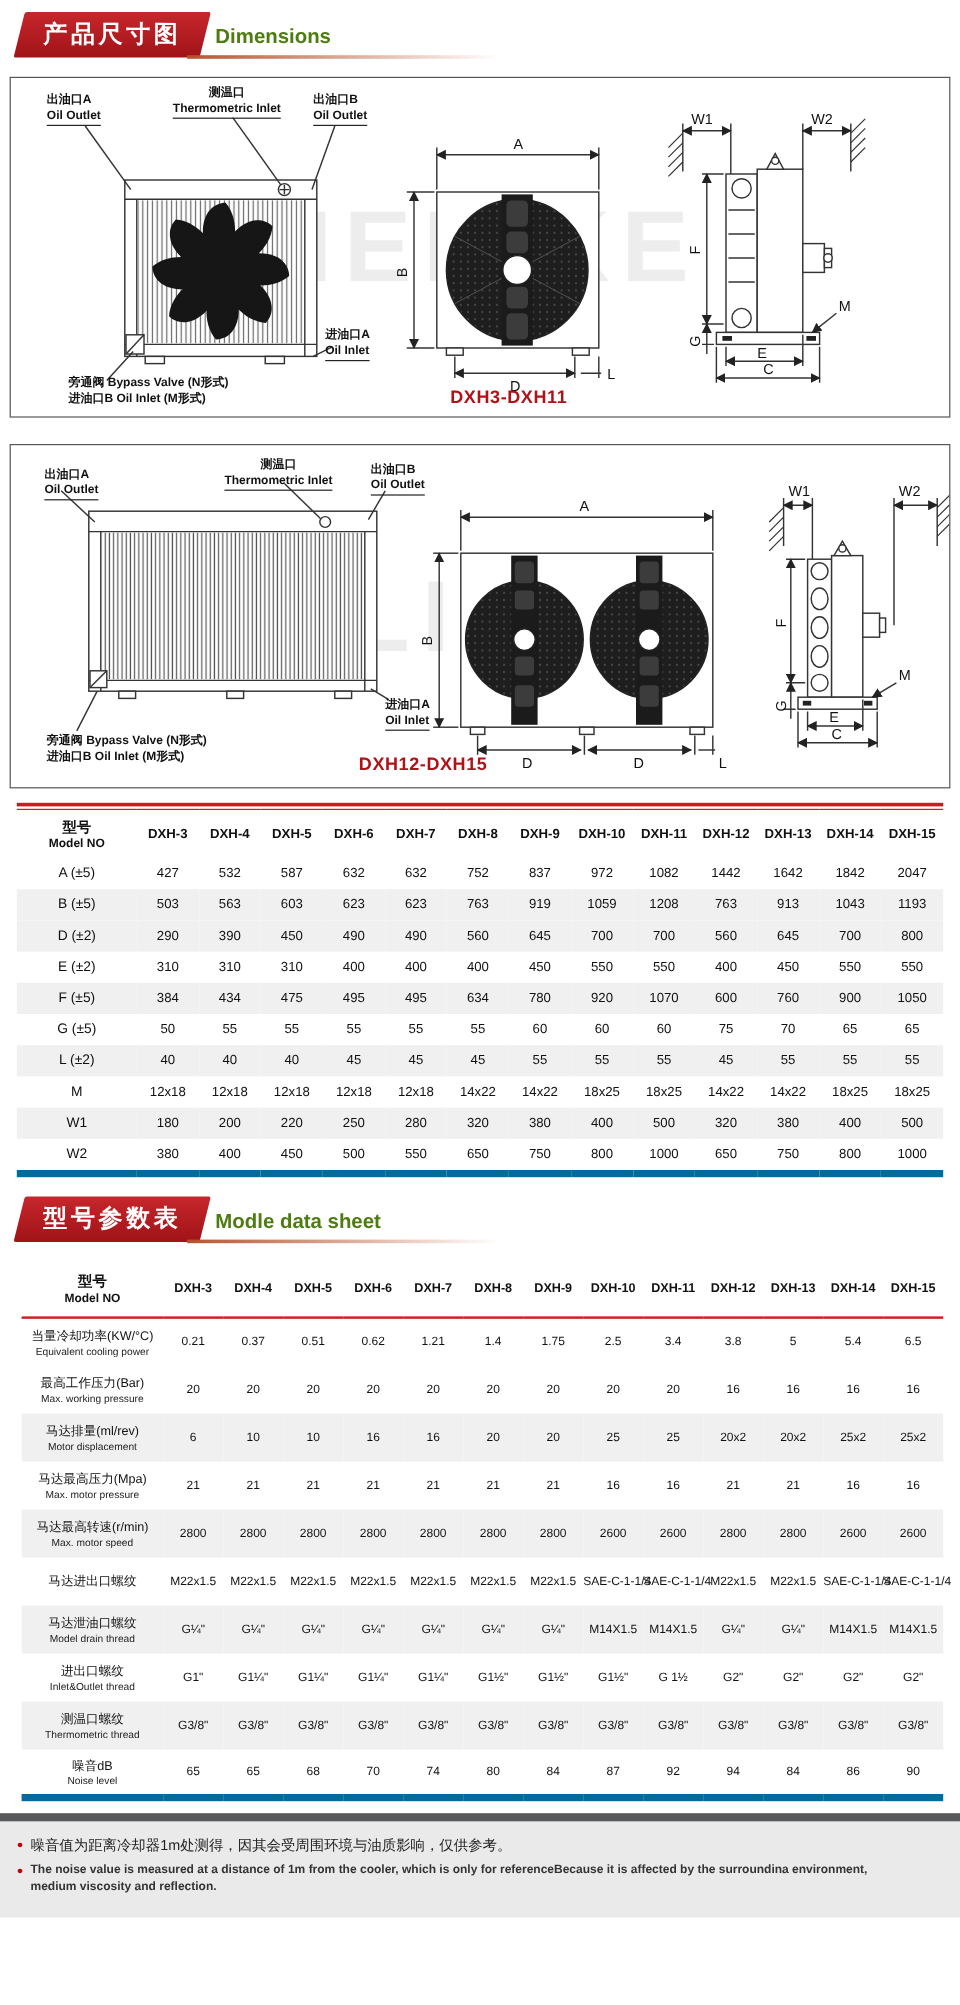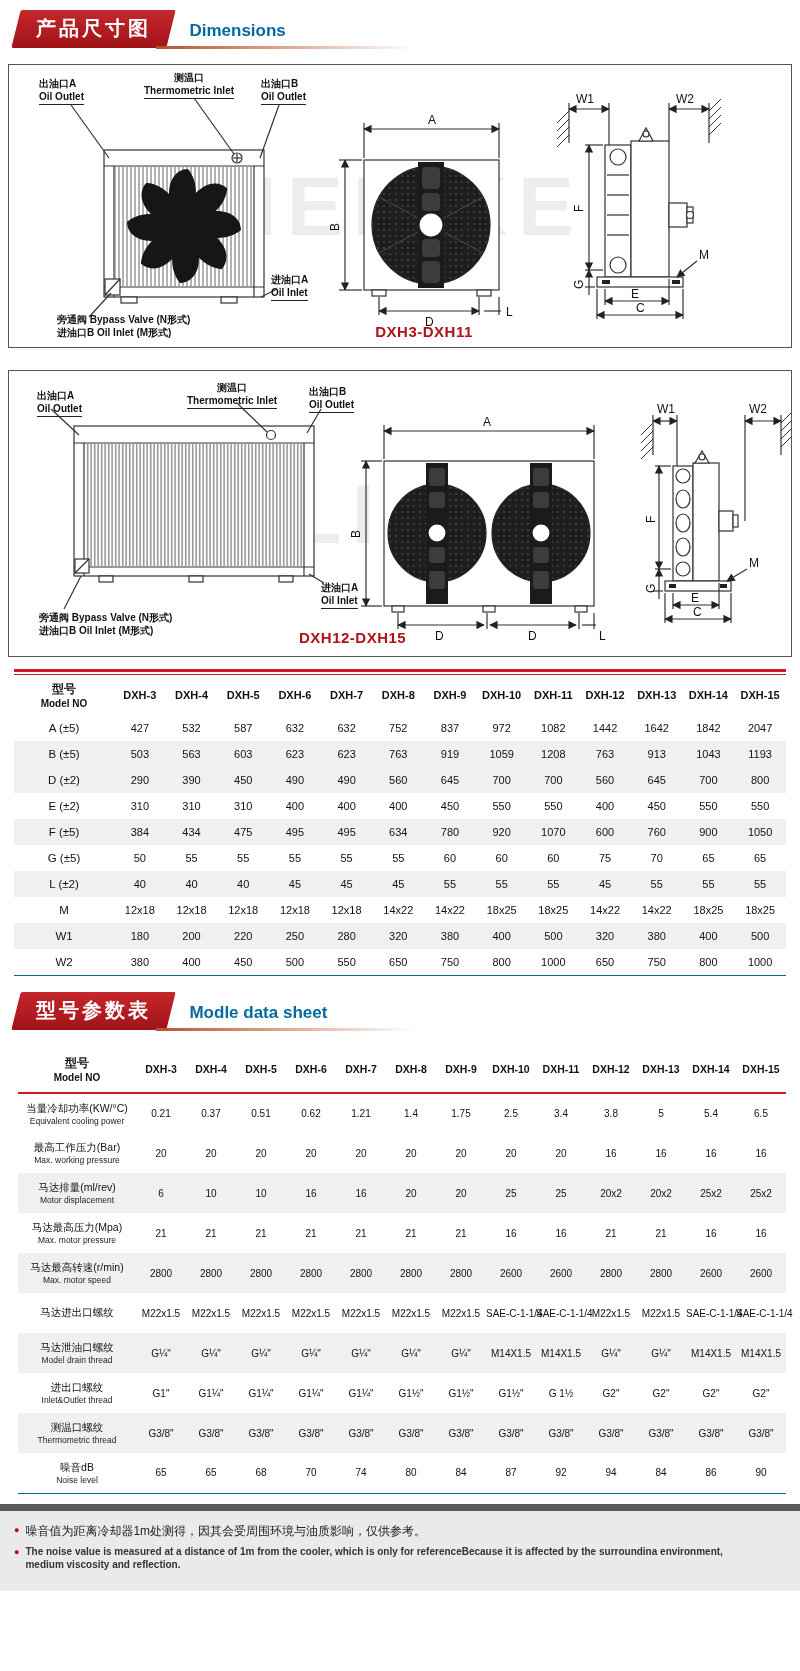--- a/index.html
+++ b/index.html
@@ -4,21 +4,21 @@
 <style>
   * { margin:0; padding:0; box-sizing:border-box; }
   body { background:#fff; font-family:"Liberation Sans", sans-serif; }
   .page { position:relative; width:800px; height:1671px; margin:0 auto; background:#fff; overflow:hidden; }
 
   
   .sec-header { position:relative; margin:10px 0 0 16px; height:40px; }
   .sec-header .red-tab { display:inline-block; background:linear-gradient(#c6272c,#a01318); color:#fff; font-weight:bold;
       font-size:20px; letter-spacing:3px; padding:5px 20px 6px 20px; transform:skewX(-14deg); border-radius:2px; }
   .sec-header .red-tab span { display:inline-block; transform:skewX(14deg); }
-  .sec-header .en-title { display:inline-block; margin-left:14px; font-size:17px; font-weight:bold; color:#0369a1; vertical-align:middle; }
+  .sec-header .en-title { display:inline-block; margin-left:4px; font-size:17px; font-weight:bold; color:#4d7c0f; vertical-align:middle; }
   .sec-header .grad-rule { position:absolute; left:140px; top:36px; width:260px; height:3px;
       background:linear-gradient(to right,#b9532f,rgba(255,255,255,0)); }
 
   
   .draw-box { position:relative; margin:14px 8px 0 8px; width:784px; border:1px solid #555; background:#fff; overflow:hidden; }
   #box1 { height:284px; }
   #box2 { height:287px; }
   .watermark { position:absolute; top:50%; left:50%; transform:translate(-50%,-50%); font-size:84px; font-weight:900;
       color:#ededed; letter-spacing:10px; z-index:0; user-select:none; }
   .draw-box svg { position:absolute; left:0; top:0; z-index:1; }
@@ -32,21 +32,21 @@
   table.data-table { width:100%; border-collapse:collapse; table-layout:fixed; }
   .dim-table-wrap table { border-top:1px solid #cf1a1f; }
   .data-table th, .data-table td { text-align:center; vertical-align:middle; color:#111; }
   .data-table th { font-size:11px; font-weight:bold; padding:6px 0; }
   .data-table th:first-child { width:100px; }
   .dim-table-wrap td { font-size:11px; padding:7px 0; }
   .dim-table-wrap td.lbl { font-size:11.5px; }
   tr.alt { background:#f0f0f0; }
   .h-zh { font-size:12px; font-weight:bold; }
   .h-en { font-size:10px; font-weight:bold; }
-  .data-table tbody { border-bottom:1px solid #0369a1; }
+  .data-table tbody { border-bottom:6px solid #0369a1; }
 
   
   .spec-table-wrap { margin:14px 14px 0 18px; }
   .spec-table-wrap table thead tr { border-bottom:2px solid #cf1a1f; }
   .spec-table-wrap th:first-child { width:118px; }
   .spec-table-wrap th { font-size:10.5px; padding:9px 0; }
   .spec-table-wrap td { font-size:10px; padding:0; height:40px; white-space:nowrap; }
   .spec-table-wrap td.lbl .r-zh { font-size:10.5px; }
   .spec-table-wrap td.lbl .r-en { font-size:8.5px; color:#222;text-align:center; }
 

